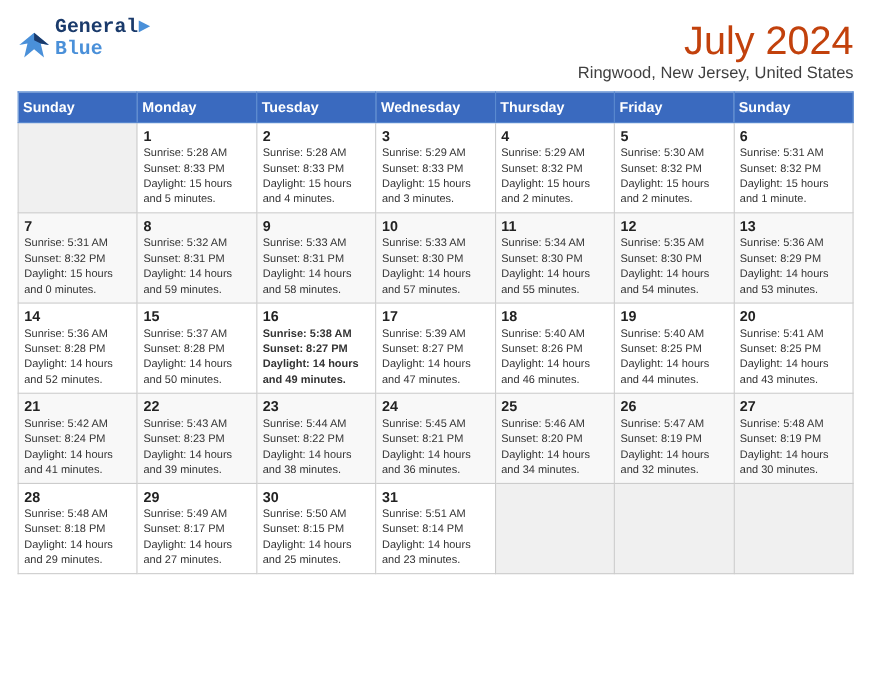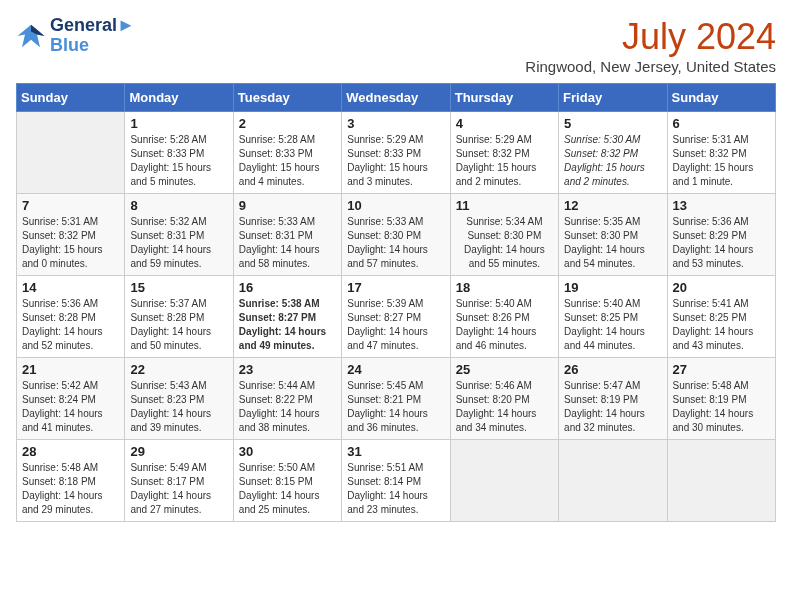--- a/index.html
+++ b/index.html
@@ -11,22 +11,23 @@
       padding: 16px;
     }
     .header {
       display: flex;
       justify-content: space-between;
       align-items: flex-start;
       margin-bottom: 8px;
     }
     .logo {
       display: flex;
-      align-items: center;
+      align-items: flex-end;
       gap: 4px;
+      font-family: Liberation Mono, monospace;
     }
     .logo-text {
       font-size: 18px;
       font-weight: bold;
       color: #1a3a6b;
       line-height: 1.1;
     }
     .logo-text span {
       color: #4a90d9;
     }
@@ -153,21 +154,21 @@
         </td>
         <td>
           <span class="day-num">4</span>
           <div class="day-info" style="white-space: pre-line;">Sunrise: 5:29 AM
 Sunset: 8:32 PM
 Daylight: 15 hours
 and 2 minutes.</div>
         </td>
         <td>
           <span class="day-num">5</span>
-          <div class="day-info" style="white-space: pre-line; font-style: italic;">Sunrise: 5:30 AM
+          <div class="day-info" style="white-space: pre-line;">Sunrise: 5:30 AM
 Sunset: 8:32 PM
 Daylight: 15 hours
 and 2 minutes.</div>
         </td>
         <td>
           <span class="day-num">6</span>
           <div class="day-info" style="white-space: pre-line;">Sunrise: 5:31 AM
 Sunset: 8:32 PM
 Daylight: 15 hours
 and 1 minute.</div>
@@ -197,21 +198,21 @@
         </td>
         <td>
           <span class="day-num">10</span>
           <div class="day-info" style="white-space: pre-line;">Sunrise: 5:33 AM
 Sunset: 8:30 PM
 Daylight: 14 hours
 and 57 minutes.</div>
         </td>
         <td>
           <span class="day-num">11</span>
-          <div class="day-info" style="white-space: pre-line; text-align: center;">Sunrise: 5:34 AM
+          <div class="day-info" style="white-space: pre-line;">Sunrise: 5:34 AM
 Sunset: 8:30 PM
 Daylight: 14 hours
 and 55 minutes.</div>
         </td>
         <td>
           <span class="day-num">12</span>
           <div class="day-info" style="white-space: pre-line;">Sunrise: 5:35 AM
 Sunset: 8:30 PM
 Daylight: 14 hours
 and 54 minutes.</div>

